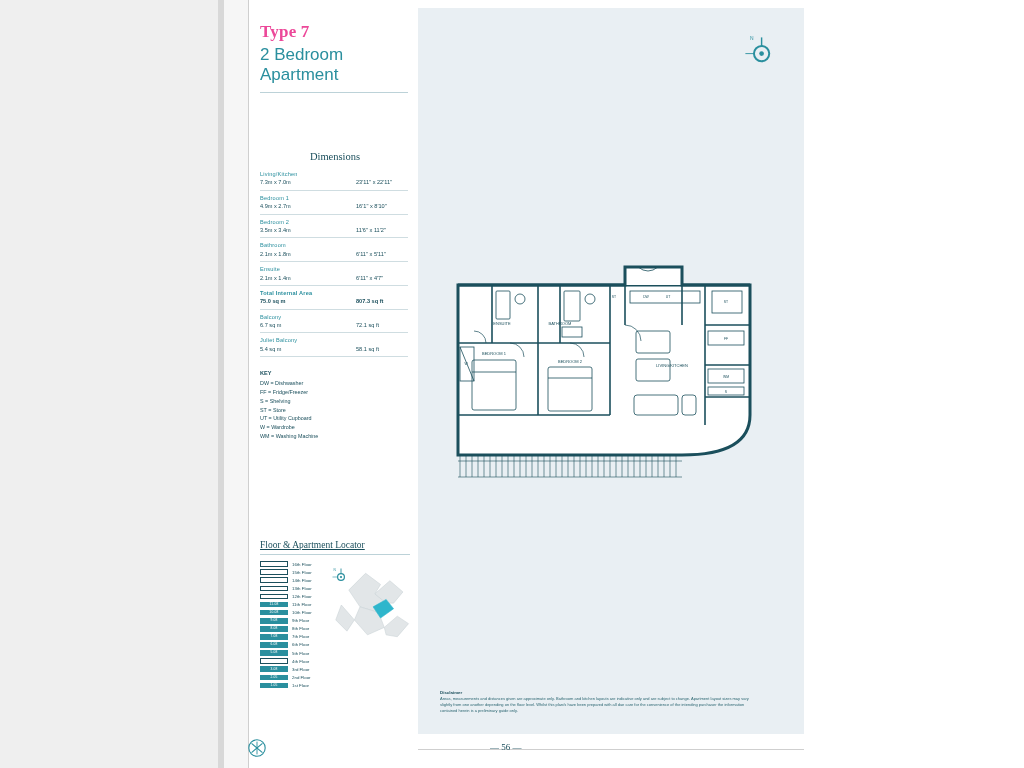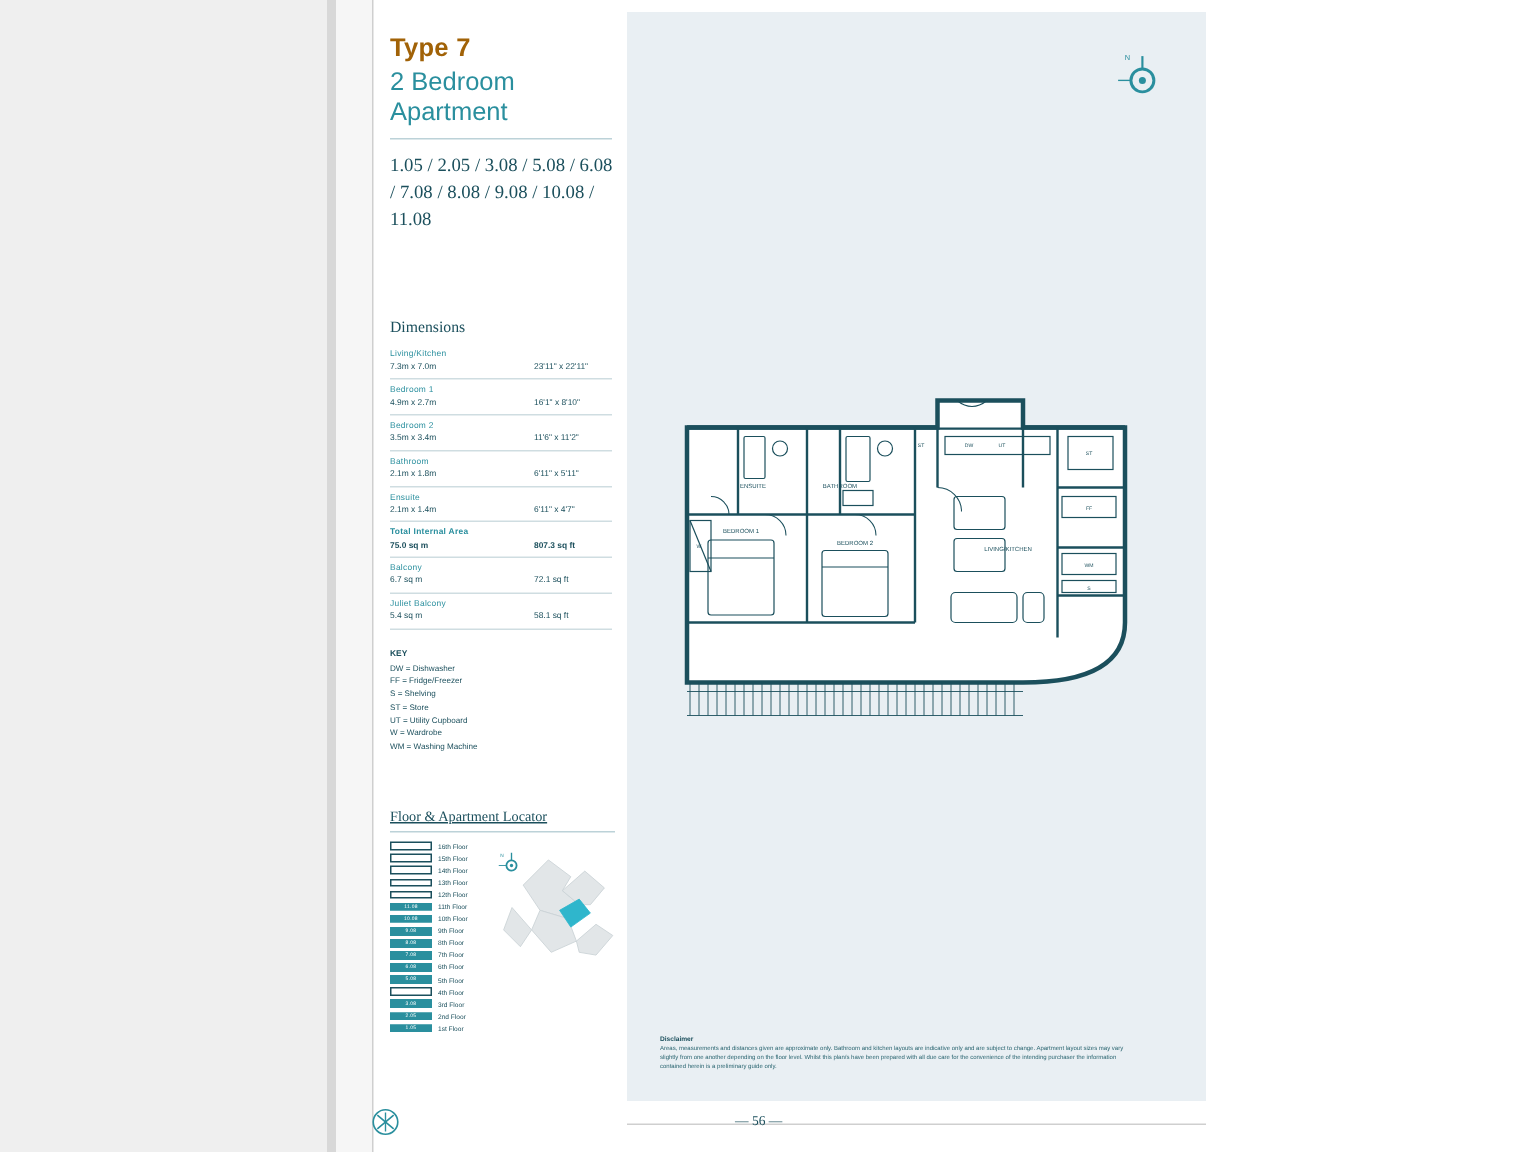--- a/index.html
+++ b/index.html
@@ -41,23 +41,23 @@
     background: #e9eff3;
   }
 
   
   .content {
     position: absolute;
     left: 260px; top: 22px;
     width: 150px;
   }
   .title {
-    font-family: Liberation Sans, sans-serif;
+    font-family: Liberation Serif, serif;
     font-size: 17px;
-    color: #a16207;
+    color: #ec4899;
     margin: 0 0 3px 0;
     letter-spacing: .2px;
   }
   .subtitle {
     font-family: Liberation Sans, sans-serif;
     font-size: 17px;
     color: #2a8f9e;
     margin: 0 0 7px 0;
   }
   .hr-title {
@@ -69,20 +69,21 @@
     line-height: 1.45;
     color: #1b4f5c;
     margin: 0;
   }
 
   .dims-head {
     font-family: "Liberation Serif", serif;
     font-size: 10.5px;
     margin: 58px 0 5px 0;
     color: #1b4f5c;
+    text-align: center;
   }
   .dim-table { width: 148px; border-collapse: collapse; }
   .dim-row td {
     padding: 3px 0 3px 0;
     vertical-align: top;
     border-bottom: 1px solid #cfdde1;
   }
   .dim-name {
     font-size: 5.6px;
     color: #2a8f9e;
@@ -209,21 +210,20 @@
     <circle cx="24" cy="24" r="2.6" fill="#2a8f9e"></circle>
     <line x1="24" y1="15.5" x2="24" y2="6" stroke="#2a8f9e" stroke-width="1.6"></line>
     <line x1="15.5" y1="24" x2="6" y2="24" stroke="#2a8f9e" stroke-width="1"></line>
     <text x="11" y="9" font-size="5.5" fill="#2a8f9e" font-family="Liberation Sans, sans-serif">N</text>
   </svg>
 
   <div class="content">
     <h1 class="title">Type 7</h1>
     <div class="subtitle">2 Bedroom Apartment</div>
     <div class="hr-title"></div>
-    <div class="unit-list">1.05 / 2.05 / 3.08 / 5.08 / 6.08 / 7.08 / 8.08 / 9.08 / 10.08 / 11.08</div>
 
     <div class="dims-head">Dimensions</div>
     <table class="dim-table">
       <tbody>
         <tr class="dim-row">
           <td>
               <div class="dim-name">Living/Kitchen</div>
               <div class="dim-metric">7.3m x 7.0m</div>
             </td>
           <td class="col-right">

